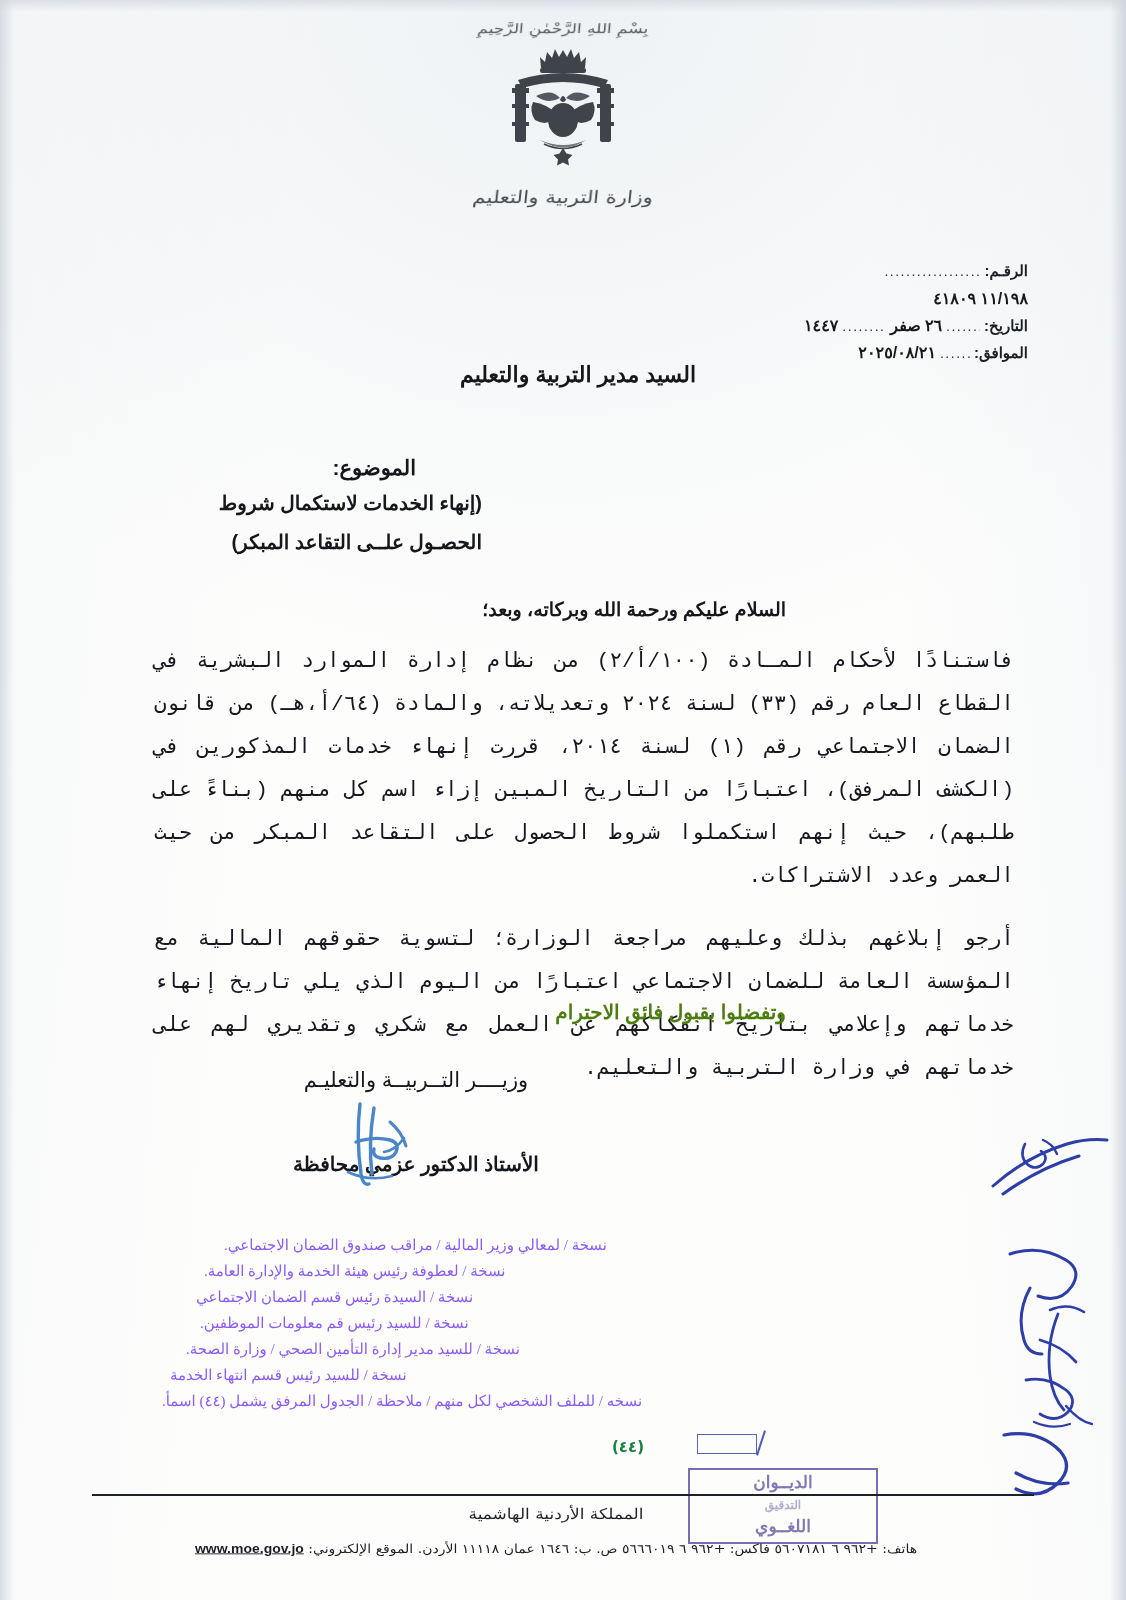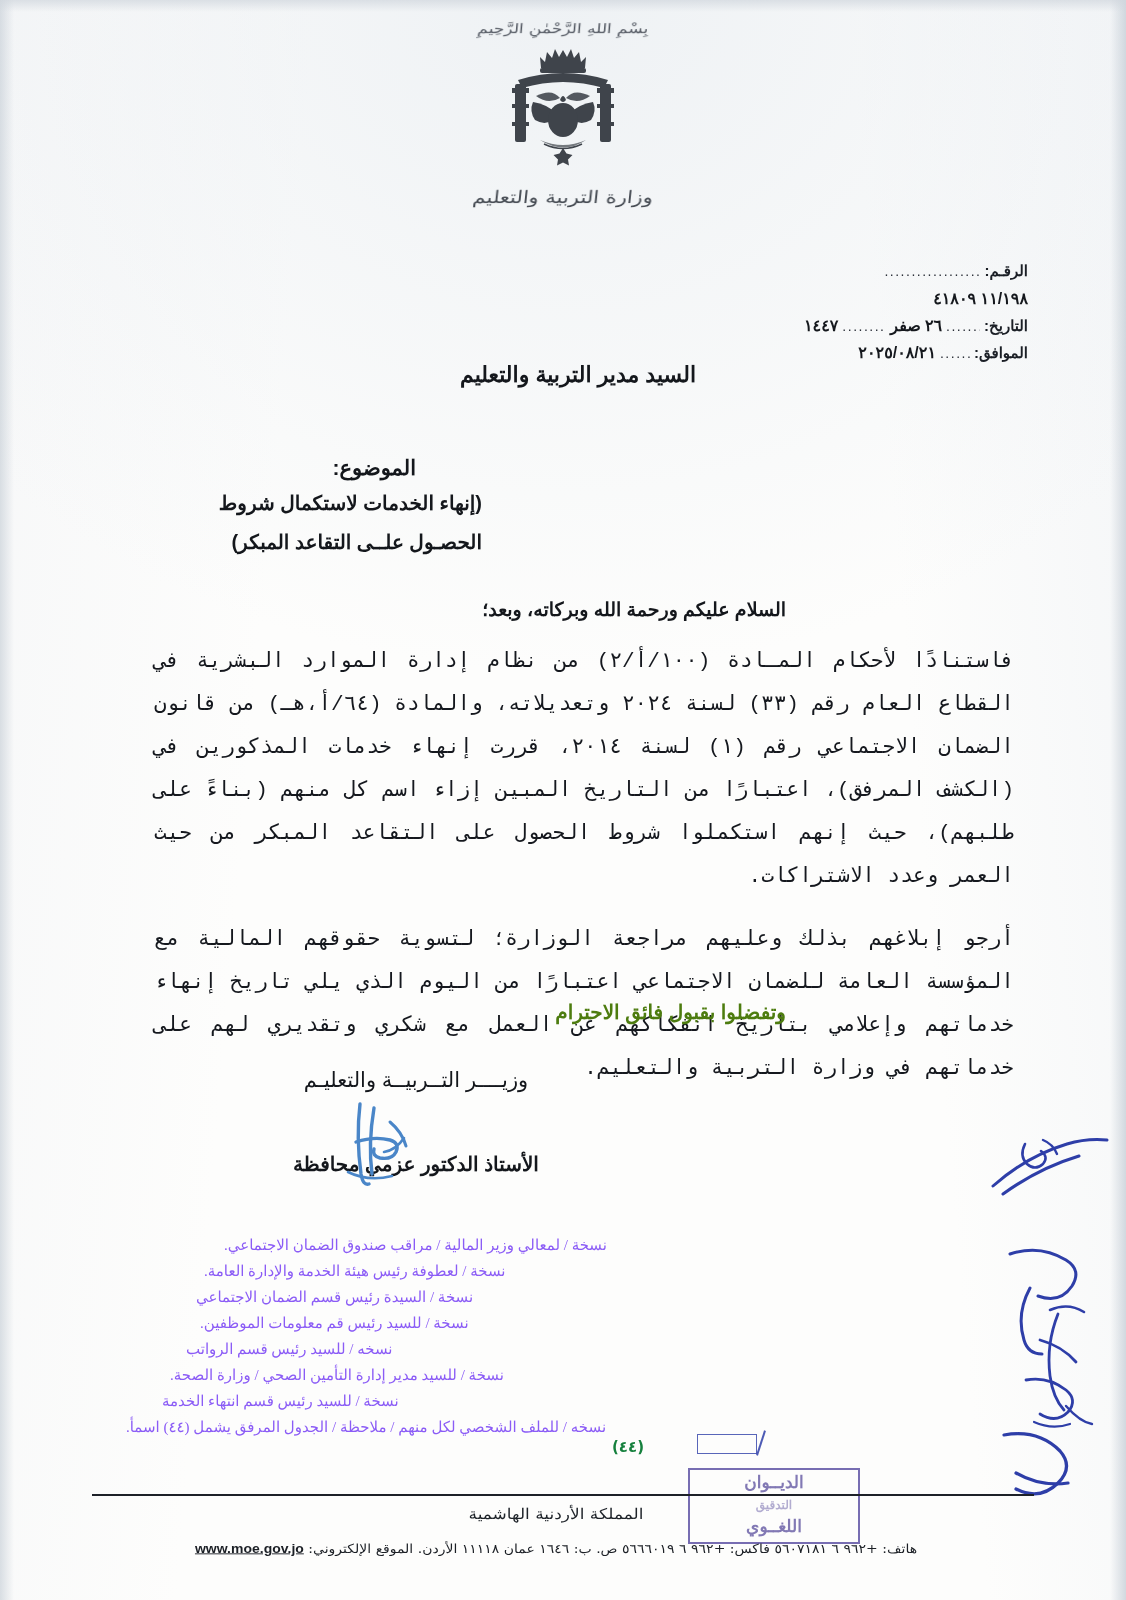--- a/index.html
+++ b/index.html
@@ -284,21 +284,21 @@
   .ink-a { top: 1130px; left: 985px; width: 130px; height: 80px; }
   .ink-b { top: 1240px; left: 1000px; width: 110px; height: 120px; }
   .ink-c { top: 1310px; left: 1010px; width: 95px; height: 140px; }
   .ink-d { top: 1425px; left: 990px; width: 100px; height: 90px; }
   .stamp-ink svg { width: 100%; height: 100%; }
 
   .purple-stamp {
     position: absolute;
     top: 1468px;
     left: 688px;
-    width: 172px;
+    width: 190px;
     height: 76px;
     border: 2px solid #4b3d9a;
     opacity: 0.75;
     pointer-events: none;
   }
   .purple-stamp .pst-line {
     position: absolute;
     left: 0; right: 0;
     text-align: center;
     font-family: "DejaVu Serif", serif;
@@ -448,21 +448,20 @@
         <path d="M22 74 q20 10 44 4" stroke-width="2.6"></path>
       </g>
     </svg>
   </div>
 
   <div class="cc-list">
     <span class="cc-item">نسخة / لمعالي وزير المالية / مراقب صندوق الضمان الاجتماعي.</span>
     <span class="cc-item">نسخة / لعطوفة رئيس هيئة الخدمة والإدارة العامة.</span>
     <span class="cc-item">نسخة / السيدة رئيس قسم الضمان الاجتماعي</span>
     <span class="cc-item">نسخة / للسيد رئيس قم معلومات الموظفين.</span>
-    <span class="cc-item">نسخه / للسيد رئيس قسم الرواتب</span>
     <span class="cc-item">نسخة / للسيد مدير إدارة التأمين الصحي / وزارة الصحة.</span>
     <span class="cc-item">نسخة / للسيد رئيس قسم انتهاء الخدمة</span>
     <span class="cc-item">نسخه / للملف الشخصي لكل منهم / ملاحظة / الجدول المرفق يشمل (٤٤) اسمأ.</span>
   </div>
 
   <div class="hw-box"></div>
   <div class="hw-slash"></div>
   <div class="hw-annot">(٤٤)</div>
 
   <div class="stamp-ink ink-a">

